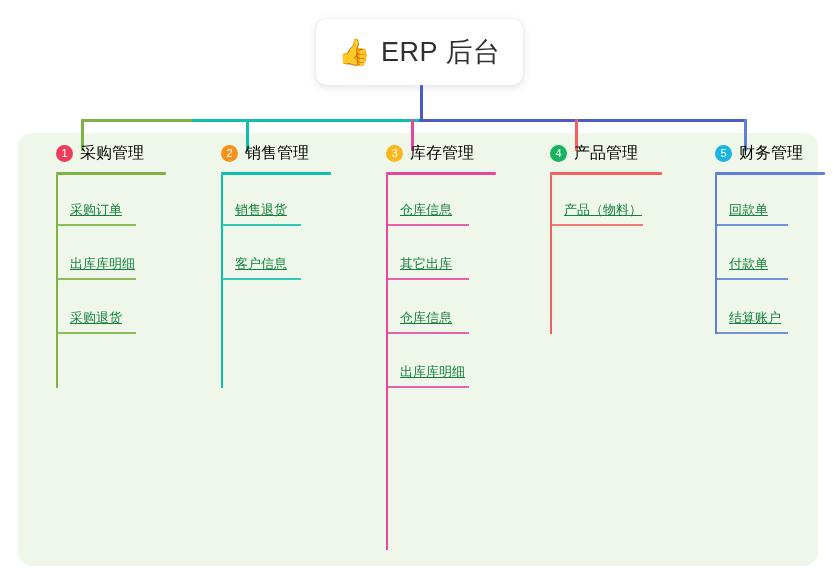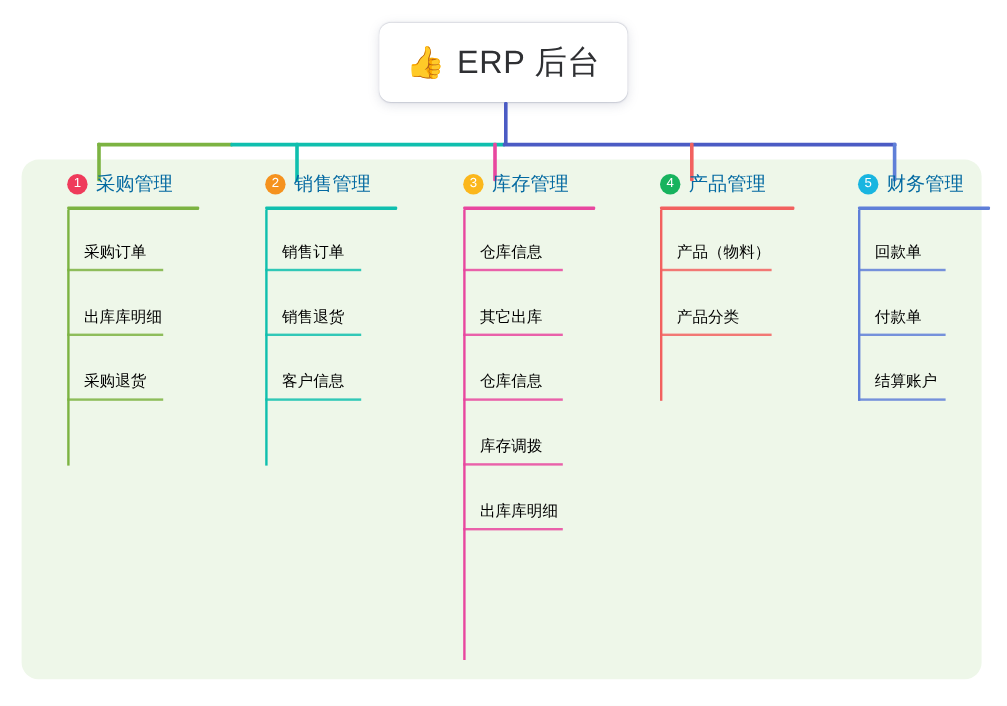--- a/index.html
+++ b/index.html
@@ -55,37 +55,38 @@
     width: 17px; height: 17px;
     border-radius: 50%;
     color: #ffffff;
     font-size: 11px;
     display: flex; align-items: center; justify-content: center;
     flex: 0 0 auto;
     font-family: "Liberation Sans", sans-serif;
   }
   .col-title {
     font-size: 16px;
-    color: #0369a1;
+    color: #000000;
     white-space: nowrap;
   }
   .col-rule { height: 3px; margin-top: 6px; border-radius: 1px; }
 
   .col-body { position: relative; margin-top: 0; }
   .spine { position: absolute; left: 20px; top: 0; width: 2px; }
   .leaf {
     position: relative;
     height: 54px;
   }
   .leaf-text {
     position: absolute;
     left: 34px; bottom: 10px;
     font-size: 13px;
-    color: #000000;
+    color: #15803d;
     white-space: nowrap;
+    text-decoration: underline;
   }
   .leaf-rule {
     position: absolute;
     left: 20px; bottom: 3px;
     height: 2px;
   }
 </style>
 </head>
 <body>
 
@@ -135,24 +136,20 @@
       </div>
       <div class="col" style="left: 201px; width: 150px;">
         <div class="col-head">
           <span class="badge" style="background: rgb(245, 146, 30);">2</span>
           <span class="col-title">销售管理</span>
         </div>
         <div class="col-rule" style="background: rgb(15, 191, 174); width: 110px; margin-left: 20px;"></div>
         <div class="col-body" style="height: 216px;">
           <div class="spine" style="background: rgb(15, 191, 174); height: 213px;"></div>
           <div class="leaf">
-            <span class="leaf-text">销售订单</span>
-            <div class="leaf-rule" style="background: rgb(15, 191, 174); width: 80px; opacity: 0.85;"></div>
-          </div>
-          <div class="leaf">
             <span class="leaf-text">销售退货</span>
             <div class="leaf-rule" style="background: rgb(15, 191, 174); width: 80px; opacity: 0.85;"></div>
           </div>
           <div class="leaf">
             <span class="leaf-text">客户信息</span>
             <div class="leaf-rule" style="background: rgb(15, 191, 174); width: 80px; opacity: 0.85;"></div>
           </div>
         </div>
       </div>
       <div class="col" style="left: 366px; width: 150px;">
@@ -169,45 +166,37 @@
           </div>
           <div class="leaf">
             <span class="leaf-text">其它出库</span>
             <div class="leaf-rule" style="background: rgb(232, 71, 159); width: 83px; opacity: 0.85;"></div>
           </div>
           <div class="leaf">
             <span class="leaf-text">仓库信息</span>
             <div class="leaf-rule" style="background: rgb(232, 71, 159); width: 83px; opacity: 0.85;"></div>
           </div>
           <div class="leaf">
-            <span class="leaf-text">库存调拨</span>
-            <div class="leaf-rule" style="background: rgb(232, 71, 159); width: 83px; opacity: 0.85;"></div>
-          </div>
-          <div class="leaf">
             <span class="leaf-text">出库库明细</span>
             <div class="leaf-rule" style="background: rgb(232, 71, 159); width: 83px; opacity: 0.85;"></div>
           </div>
         </div>
       </div>
       <div class="col" style="left: 530px; width: 150px;">
         <div class="col-head">
           <span class="badge" style="background: rgb(23, 179, 94);">4</span>
           <span class="col-title">产品管理</span>
         </div>
         <div class="col-rule" style="background: rgb(242, 97, 95); width: 112px; margin-left: 20px;"></div>
         <div class="col-body" style="height: 162px;">
           <div class="spine" style="background: rgb(242, 97, 95); height: 159px;"></div>
           <div class="leaf">
             <span class="leaf-text">产品（物料）</span>
             <div class="leaf-rule" style="background: rgb(242, 97, 95); width: 93px; opacity: 0.85;"></div>
           </div>
-          <div class="leaf">
-            <span class="leaf-text">产品分类</span>
-            <div class="leaf-rule" style="background: rgb(242, 97, 95); width: 93px; opacity: 0.85;"></div>
-          </div>
         </div>
       </div>
       <div class="col" style="left: 695px; width: 150px;">
         <div class="col-head">
           <span class="badge" style="background: rgb(25, 181, 224);">5</span>
           <span class="col-title">财务管理</span>
         </div>
         <div class="col-rule" style="background: rgb(95, 127, 216); width: 110px; margin-left: 20px;"></div>
         <div class="col-body" style="height: 162px;">
           <div class="spine" style="background: rgb(95, 127, 216); height: 159px;"></div>

